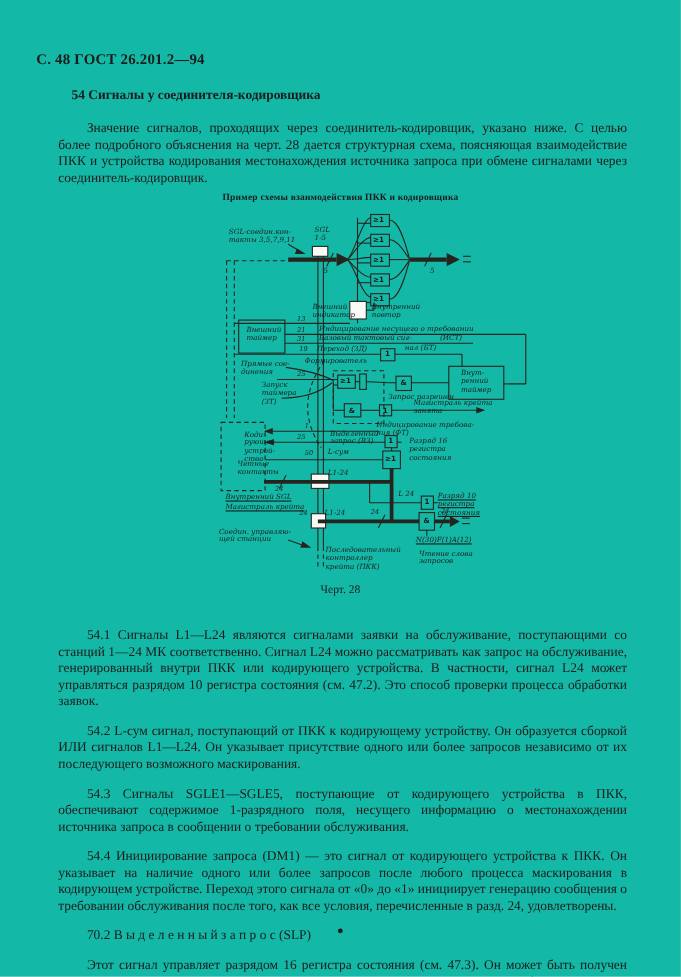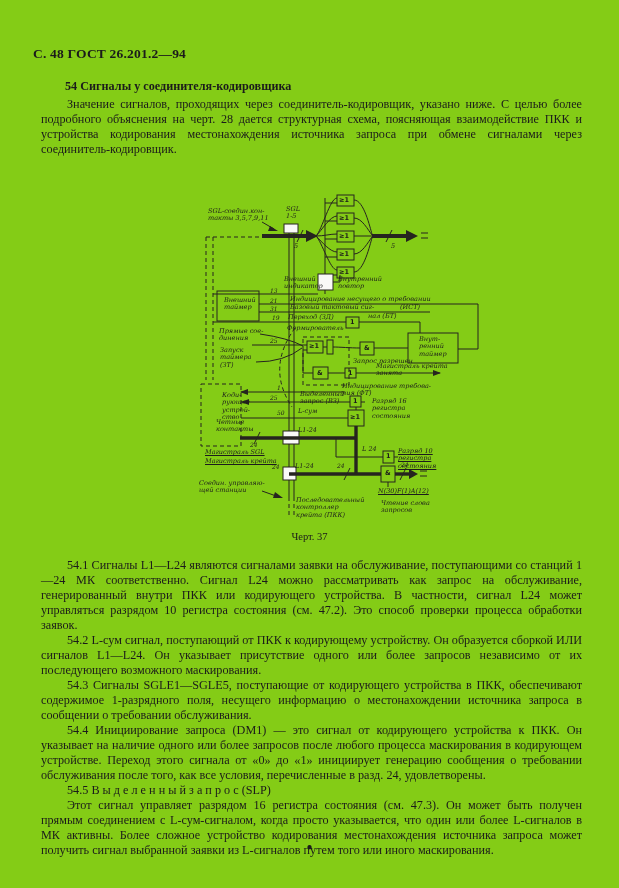--- a/index.html
+++ b/index.html
@@ -1,21 +1,21 @@
 <!DOCTYPE html>
 <html><head>
 <meta charset="utf-8">
 <style>
   html,body{margin:0;padding:0;background:#e8e8e6;}
-  .page{position:relative;width:619px;height:888px;background:#84cc16;color:#1b1b1b;
+  .page{position:relative;width:619px;height:888px;background:#14b8a6;color:#1b1b1b;
         font-family:"Liberation Serif",serif;overflow:hidden;margin:0 auto;}
   .hdr{position:absolute;left:33px;top:46px;font-weight:bold;font-size:13.5px;letter-spacing:.2px;}
   .h54{position:absolute;left:65px;top:79px;font-weight:bold;font-size:12.2px;}
   .tb{position:absolute;left:41px;width:541px;font-size:12.2px;line-height:15px;text-align:justify;}
-  .tb p{margin:0;text-indent:26px;}
+  .tb p{margin:12px;text-indent:26px;}
   #tb1{top:97px;}
   #tb2{top:558px;}
   .figtitle{position:absolute;left:0;right:0;top:174px;text-align:center;font-weight:bold;font-size:8.6px;letter-spacing:.2px;}
   .figcap{position:absolute;left:0;right:0;top:531px;text-align:center;font-size:10.5px;}
   .dot{position:absolute;left:0;right:0;top:841px;text-align:center;font-size:10px;}
   svg.schem{position:absolute;left:0;top:0;pointer-events:none;}
   .dl{position:absolute;font:italic 6.5px/7.3px "DejaVu Serif",serif;white-space:pre-line;color:#1c1c1c;}
   .dl.g{font:6.5px/7px "DejaVu Sans",sans-serif;font-weight:bold;font-style:normal;}
   .dl.ul{text-decoration:underline;}
   .dl.pin{font-size:6px;}
@@ -25,20 +25,21 @@
 
 <div class="page">
 
   <div class="hdr">С. 48 ГОСТ 26.201.2—94</div>
   <div class="h54">54 Сигналы у соединителя-кодировщика</div>
 
   <div class="tb" id="tb1">
     <p>Значение сигналов, проходящих через соединитель-кодировщик, указано ниже. С целью более подробного объяснения на черт. 28 дается структурная схема, поясняющая взаимодействие ПКК и устройства кодирования местонахождения источника запроса при обмене сигналами через соединитель-кодировщик.</p>
   </div>
 
+  <div class="figtitle">Пример схемы взаимодействия ПКК и кодировщика</div>
 
   <svg class="schem" width="619" height="888" viewBox="0 0 619 888">
     <g stroke="#26241f" fill="none" stroke-width="1">
 
       <g stroke-dasharray="4 3">
         <path d="M206 237 V380"></path>
           <path d="M213 237 V380"></path>
           <path d="M206 237 H289"></path>
         <rect x="201" y="384" width="40" height="62"></rect>
         <rect x="303" y="337" width="46" height="48"></rect>
@@ -169,26 +170,26 @@
   <div class="dl" style="left:391px;top:243px">5</div>
   <div class="dl" style="left:284px;top:276px">Внешний
 индикатор</div>
   <div class="dl" style="left:338px;top:276px">Внутренний
 повтор</div>
   <div class="dl" style="left:290px;top:296px">Индицирование несущего о требовании</div>
   <div class="dl" style="left:400px;top:304px">(ИСТ)</div>
   <div class="dl" style="left:290px;top:304px">Базовый тактовый сиг-</div>
   <div class="dl" style="left:368px;top:313px">нал (БТ)</div>
   <div class="dl" style="left:288px;top:314px">Переход (ЗД)</div>
-  <div class="dl" style="left:287px;top:325px">Формирователь</div>
+  <div class="dl" style="left:277px;top:325px">Формирователь</div>
   <div class="dl" style="left:224px;top:297px">Внешний
 таймер</div>
   <div class="dl" style="left:219px;top:328px">Прямые сое-
 динения</div>
-  <div class="dl" style="left:220px;top:347px">Запуск
+  <div class="dl" style="left:238px;top:347px">Запуск
 таймера
 (ЗТ)</div>
   <div class="dl" style="left:419px;top:336px">Внут-
 ренний
 таймер</div>
   <div class="dl" style="left:353px;top:358px">Запрос разрешен</div>
   <div class="dl" style="left:376px;top:363px">Магистраль крейта
 занята</div>
   <div class="dl" style="left:342px;top:383px">Индицирование требова-
 ния (ФТ)</div>
@@ -198,21 +199,21 @@
 регистра
 состояния</div>
   <div class="dl" style="left:298px;top:408px">L-сум</div>
   <div class="dl" style="left:222px;top:392px">Коди-
 рующее
 устрой-
 ство</div>
   <div class="dl" style="left:216px;top:419px">Четные
 контакты</div>
   <div class="dl" style="left:298px;top:427px">L1-24</div>
-  <div class="dl ul" style="left:205px;top:449px">Магистраль SGL</div>
+  <div class="dl ul" style="left:205px;top:449px">Внутренний SGL</div>
   <div class="dl ul" style="left:205px;top:458px">Магистраль крейта</div>
   <div class="dl" style="left:362px;top:446px">L 24</div>
   <div class="dl ul" style="left:398px;top:448px">Разряд 10
 регистра
 состояния</div>
   <div class="dl" style="left:295px;top:463px">L1-24</div>
   <div class="dl" style="left:199px;top:480px">Соедин. управляю-
 щей станции</div>
   <div class="dl" style="left:296px;top:497px">Последовательный
 контроллер
@@ -242,25 +243,25 @@
   <div class="dl pin" style="left:272px;top:314px">19</div>
   <div class="dl pin" style="left:270px;top:337px">25</div>
   <div class="dl pin" style="left:277px;top:384px">1</div>
   <div class="dl pin" style="left:270px;top:394px">25</div>
   <div class="dl pin" style="left:277px;top:409px">50</div>
   <div class="dl pin" style="left:272px;top:463px">24</div>
   <div class="dl pin" style="left:250px;top:441px">24</div>
   <div class="dl pin" style="left:337px;top:462px">24</div>
   <div class="dl pin" style="left:401px;top:461px">24</div>
 
-  <div class="figcap">Черт. 37</div>
+  <div class="figcap">Черт. 28</div>
 
   <div class="tb" id="tb2">
     <p>54.1 Сигналы L1—L24 являются сигналами заявки на обслуживание, поступающими со станций 1—24 МК соответственно. Сигнал L24 можно рассматривать как запрос на обслуживание, генерированный внутри ПКК или кодирующего устройства. В частности, сигнал L24 может управляться разрядом 10 регистра состояния (см. 47.2). Это способ проверки процесса обработки заявок.</p>
     <p>54.2 L-сум сигнал, поступающий от ПКК к кодирующему устройству. Он образуется сборкой ИЛИ сигналов L1—L24. Он указывает присутствие одного или более запросов независимо от их последующего возможного маскирования.</p>
     <p>54.3 Сигналы SGLE1—SGLE5, поступающие от кодирующего устройства в ПКК, обеспечивают содержимое 1-разрядного поля, несущего информацию о местонахождении источника запроса в сообщении о требовании обслуживания.</p>
     <p>54.4 Инициирование запроса (DM1) — это сигнал от кодирующего устройства к ПКК. Он указывает на наличие одного или более запросов после любого процесса маскирования в кодирующем устройстве. Переход этого сигнала от «0» до «1» инициирует генерацию сообщения о требовании обслуживания после того, как все условия, перечисленные в разд. 24, удовлетворены.</p>
-    <p>54.5 В ы д е л е н н ы й   з а п р о с  (SLP)</p>
+    <p>70.2 В ы д е л е н н ы й   з а п р о с  (SLP)</p>
     <p>Этот сигнал управляет разрядом 16 регистра состояния (см. 47.3). Он может быть получен прямым соединением с L-сум-сигналом, когда просто указывается, что один или более L-сигналов в МК активны. Более сложное устройство кодирования местонахождения источника запроса может получить сигнал выбранной заявки из L-сигналов путем того или иного маскирования.</p>
   </div>
 
   <div class="dot">●</div>
 </div>
 
 </body></html>

